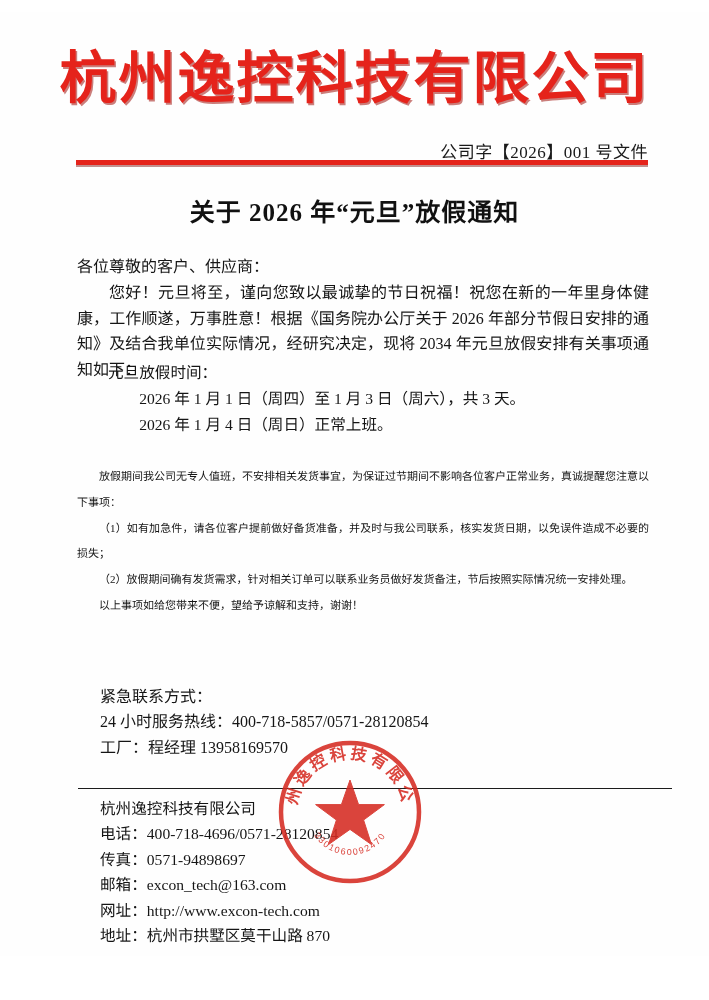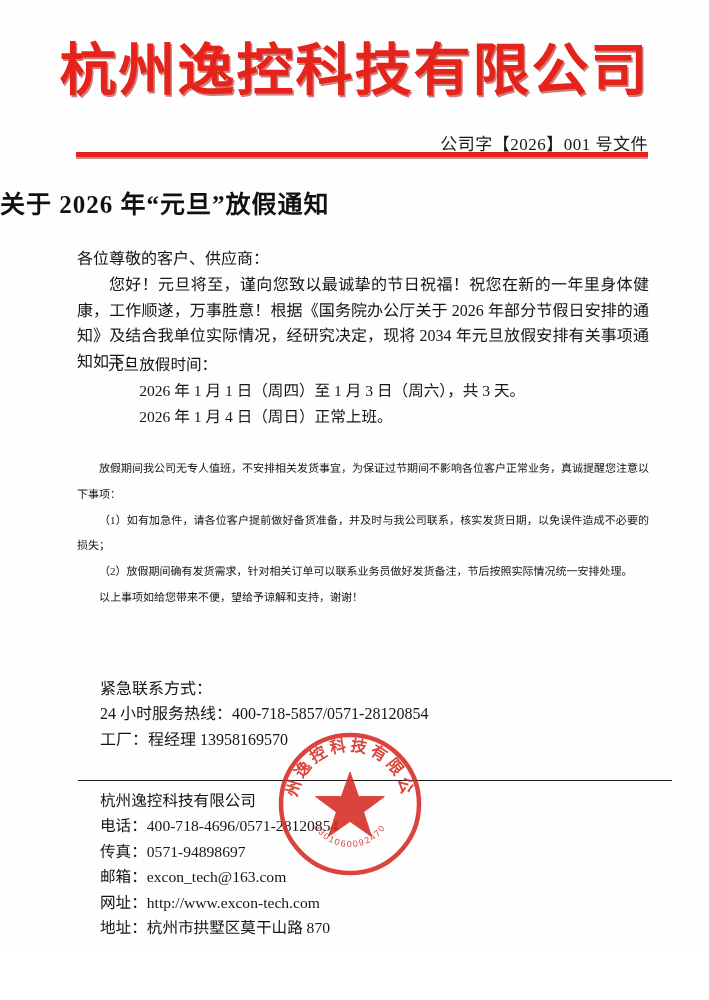--- a/index.html
+++ b/index.html
@@ -9,21 +9,21 @@
     background: #ffffff;
   }
   body {
     font-family: "Liberation Serif", "DejaVu Serif", serif;
     color: #111111;
   }
   .page {
     position: relative;
     width: 709px;
     height: 944px;
-    margin: 4px auto;
+    margin: 12px auto;
     background: #fefefe;
     overflow: hidden;
   }
 
   
   .letterhead {
     position: absolute;
     left: 0;
     top: 38px;
     width: 709px;
@@ -57,21 +57,21 @@
     background: #e5231b;
     box-shadow: 0 2px 0 rgba(120,12,8,0.45);
   }
 
   
   .doc-title {
     position: absolute;
     left: 0;
     top: 180px;
     width: 709px;
-    text-align: left;
+    text-align: center;
     font-size: 25px;
     font-weight: 700;
     letter-spacing: 1px;
     color: #111;
     white-space: nowrap;
   }
 
   
   .body-block {
     position: absolute;

